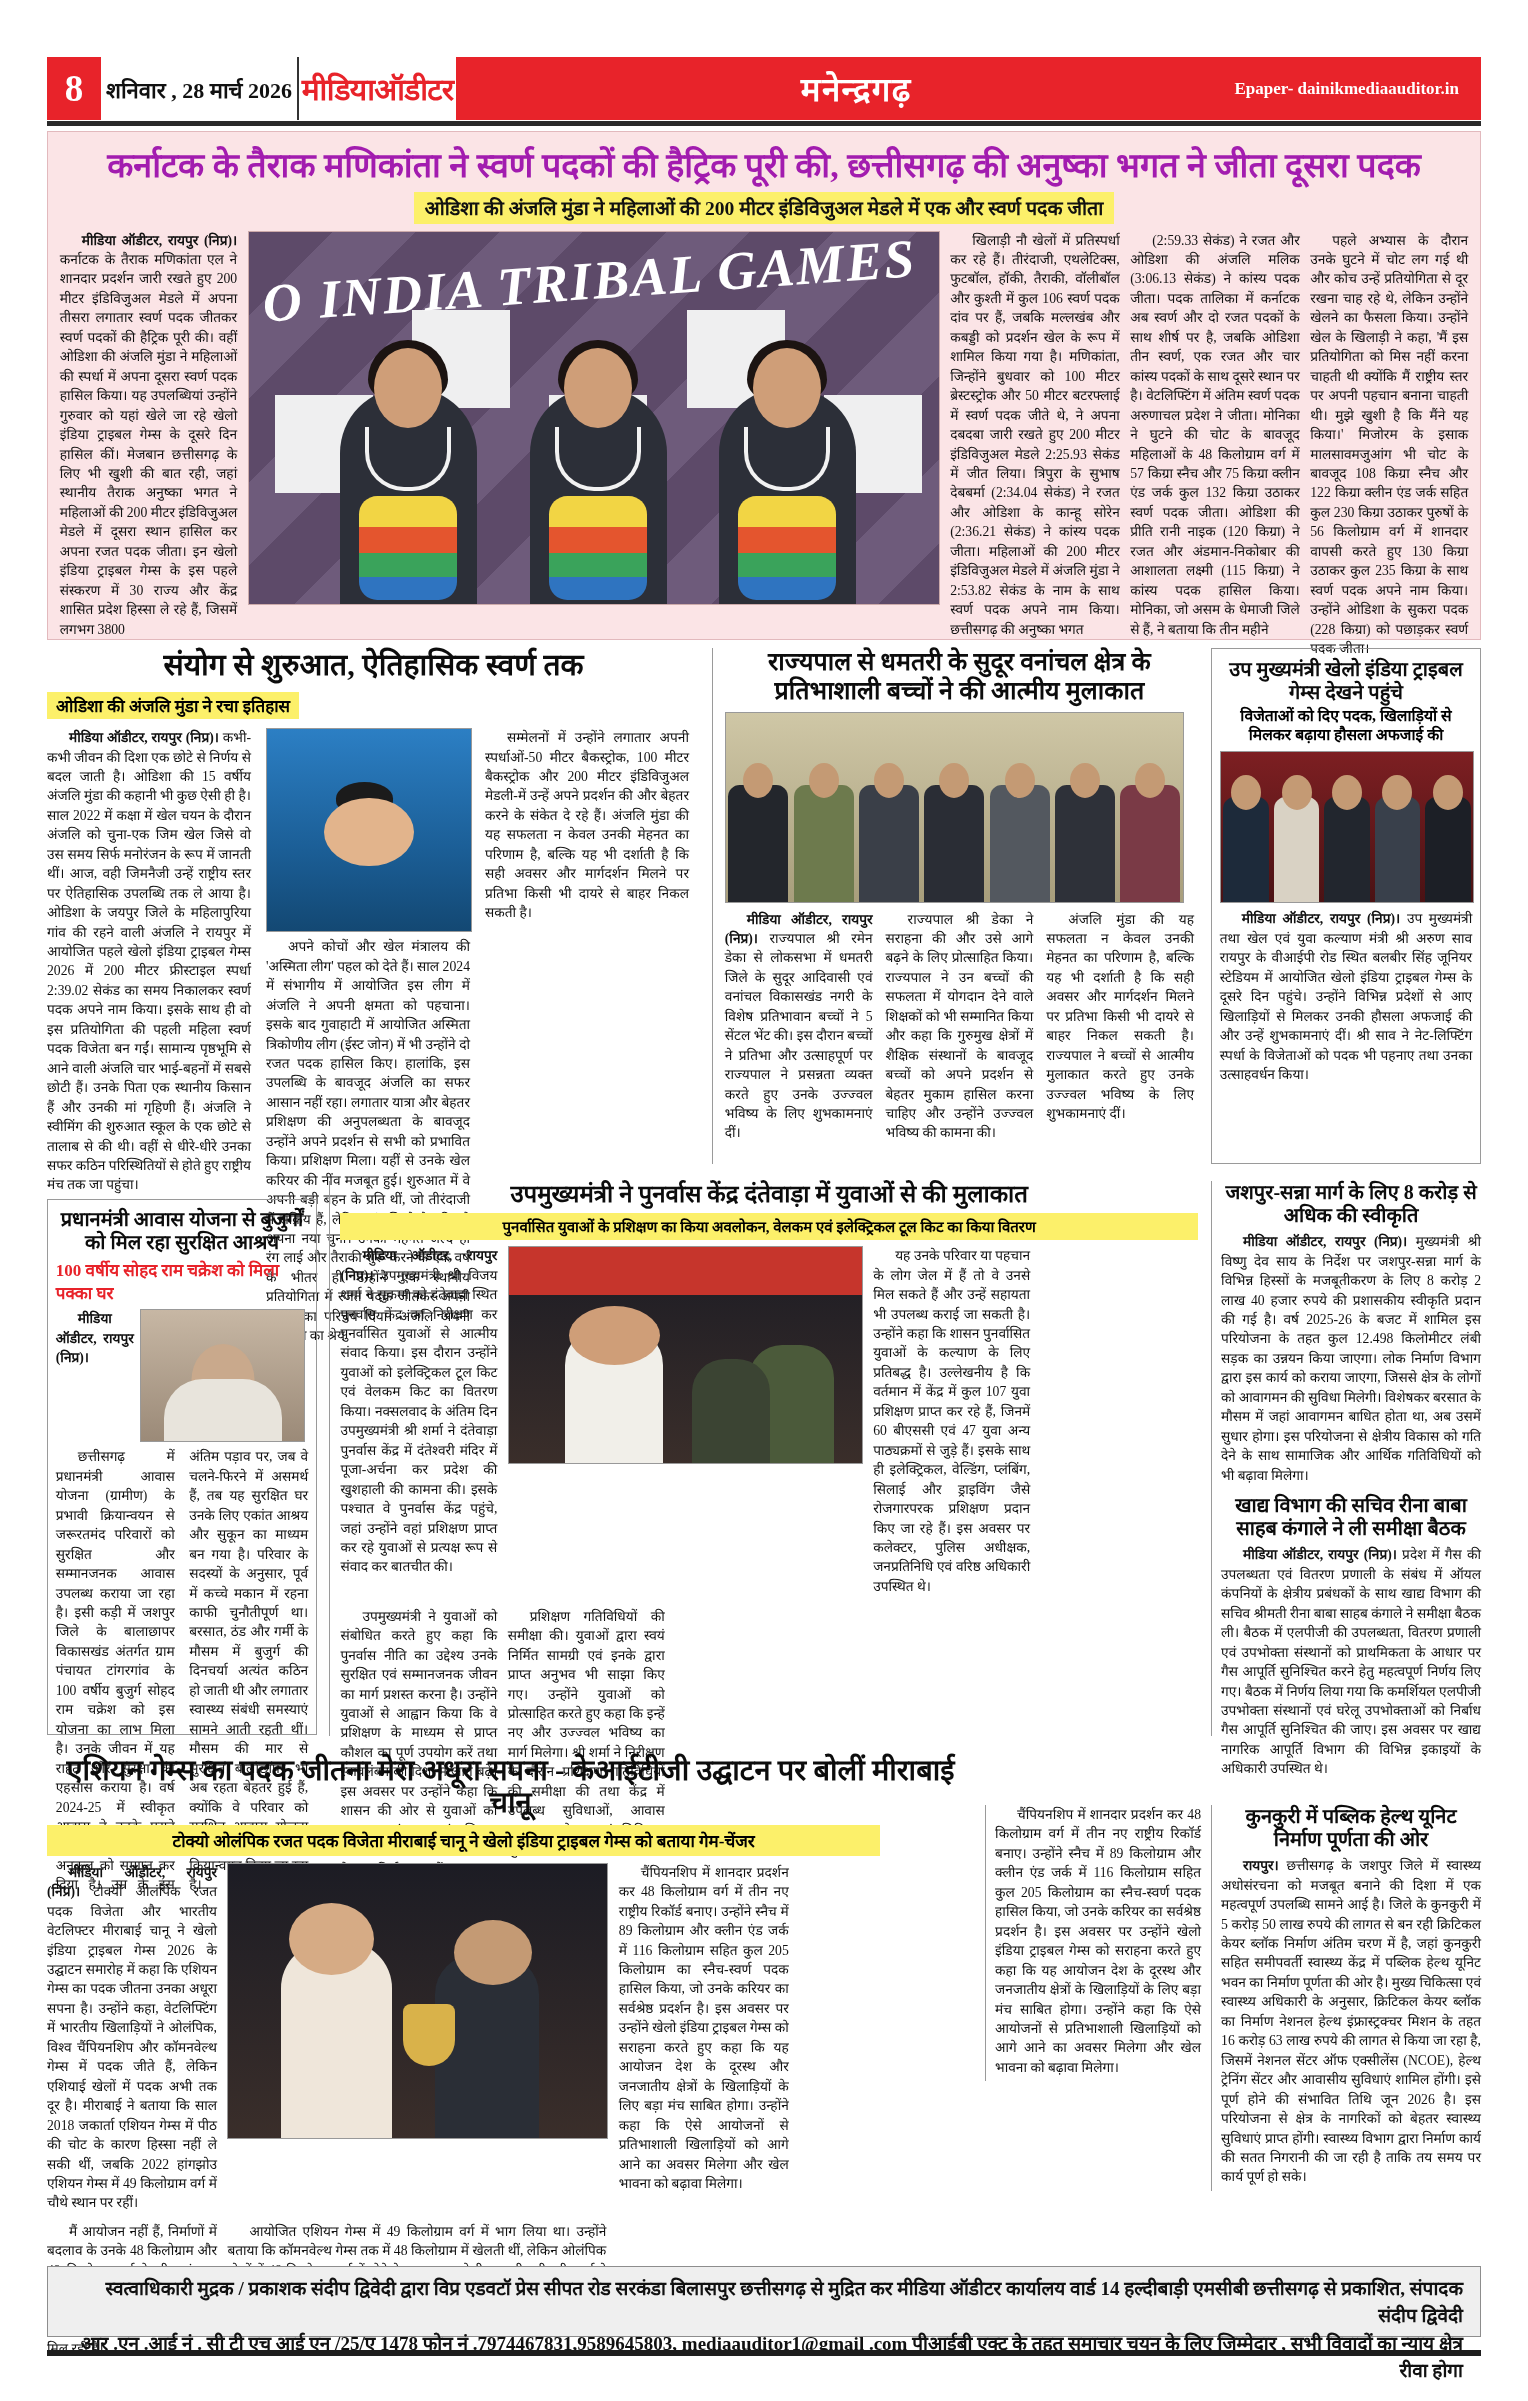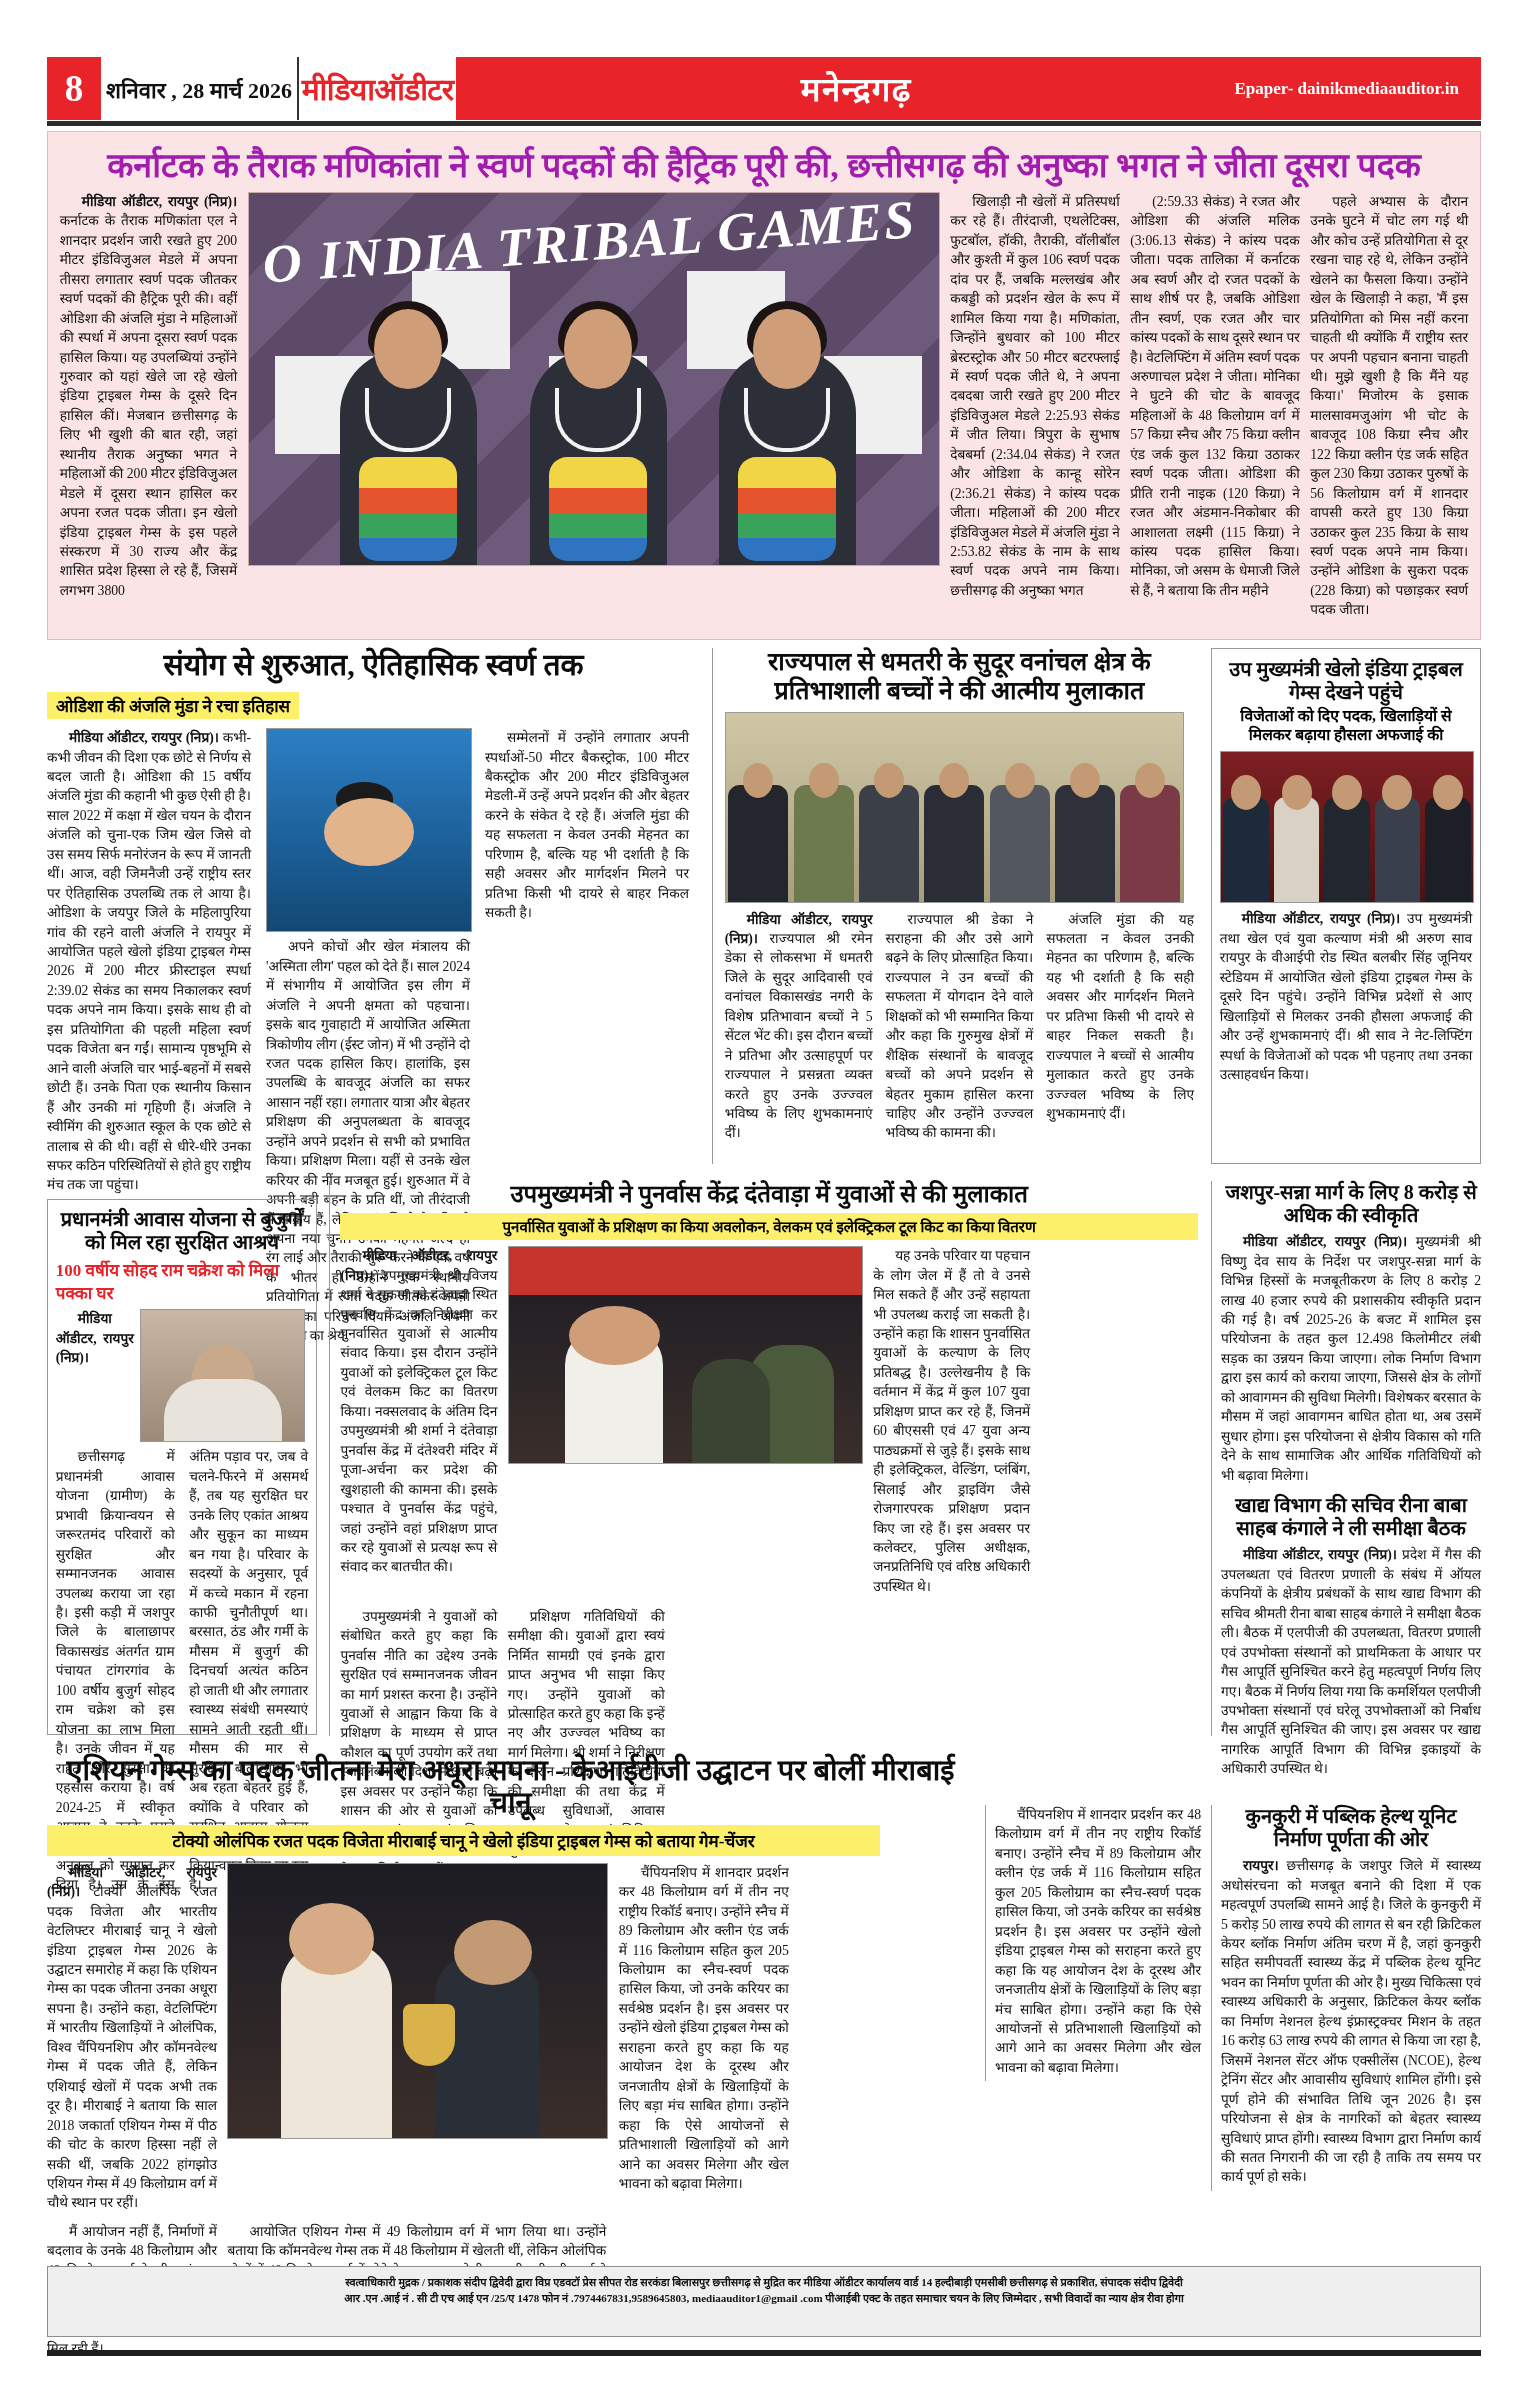--- a/index.html
+++ b/index.html
@@ -81,21 +81,21 @@
 
   
   .band4{position:absolute;left:47px;top:1754px;width:1434px;height:496px;}
   .b4-a{position:absolute;left:0;top:0;width:927px;}
   .b4-b{position:absolute;left:938px;top:51px;width:216px;border-left:1.3px solid #9a9a9a;padding-left:9.1px;box-sizing:border-box;}
   .b4-c{position:absolute;left:1164px;top:51px;width:270px;border-left:1.3px solid #9a9a9a;padding-left:9.1px;box-sizing:border-box;}
 
   
   .footer{position:absolute;left:47px;top:2266px;width:1434px;height:71px;background:#efefef;
           border:1.3px solid #8d8d8d;box-sizing:border-box;padding:7.8px 17px;text-align:center;}
-  .footer div{font-size:11px;line-height:1.45;color:#111;font-weight:600;}
+  .footer div{font-size:19px;line-height:1.45;color:#111;font-weight:600;text-align:right;}
   .footrule{position:absolute;left:47px;top:2350px;width:1434px;height:5.9px;background:#1e1e1e;}
 
   
   .pbox{position:relative;overflow:hidden;background:#8a8f96;border:0.7px solid #999;}
   .pool{background:linear-gradient(#2c7fc4,#1b5e96 60%,#134873);}
   .swimmer{position:absolute;left:28%;top:34%;width:44%;height:34%;background:#e2b48c;border-radius:50%;}
   .cap{position:absolute;left:34%;top:26%;width:28%;height:16%;background:#1b1b1b;border-radius:50% 50% 40% 40%;}
   .suitrow{position:absolute;bottom:0;left:0;right:0;height:62%;display:flex;}
   .suit{flex:1;background:#23262c;margin:0 2.6px;border-radius:11.8px 11.8px 0 0;position:relative;}
   .suit::before{content:"";position:absolute;top:-22px;left:50%;transform:translateX(-50%);
@@ -116,20 +116,23 @@
     <div class="brand">मीडियाऑडीटर</div>
     <div class="edition">
       <div class="city">मनेन्द्रगढ़</div>
       <div class="epaper">Epaper- dainikmediaauditor.in</div>
     </div>
   </div>
   <div class="rulebar"></div>
 
   <div class="lead">
     <div class="lead-head">कर्नाटक के तैराक मणिकांता ने स्वर्ण पदकों की हैट्रिक पूरी की, छत्तीसगढ़ की अनुष्का भगत ने जीता दूसरा पदक</div>
+    <div class="lead-subwrap">
+      <span class="lead-sub">ओडिशा की अंजलि मुंडा ने महिलाओं की 200 मीटर इंडिविजुअल मेडले में एक और स्वर्ण पदक जीता</span>
+    </div>
     <div class="lead-grid">
       <div class="lead-c1 body-col">
         <p><span class="lede">मीडिया ऑडीटर, रायपुर (निप्र)।</span>
            <span>कर्नाटक के तैराक मणिकांता एल ने शानदार प्रदर्शन जारी रखते हुए 200 मीटर इंडिविजुअल मेडले में अपना तीसरा लगातार स्वर्ण पदक जीतकर स्वर्ण पदकों की हैट्रिक पूरी की। वहीं ओडिशा की अंजलि मुंडा ने महिलाओं की स्पर्धा में अपना दूसरा स्वर्ण पदक हासिल किया। यह उपलब्धियां उन्होंने गुरुवार को यहां खेले जा रहे खेलो इंडिया ट्राइबल गेम्स के दूसरे दिन हासिल कीं। मेजबान छत्तीसगढ़ के लिए भी खुशी की बात रही, जहां स्थानीय तैराक अनुष्का भगत ने महिलाओं की 200 मीटर इंडिविजुअल मेडले में दूसरा स्थान हासिल कर अपना रजत पदक जीता। इन खेलो इंडिया ट्राइबल गेम्स के इस पहले संस्करण में 30 राज्य और केंद्र शासित प्रदेश हिस्सा ले रहे हैं, जिसमें लगभग 3800</span></p>
       </div>
 
       <div class="lead-photo photo">
         <div class="ph-banner"></div>
         <div class="ph-white" style="left:26px;top:163px;width:98px;height:98px;"></div>
         <div class="ph-white" style="left:163px;top:78px;width:98px;height:98px;"></div>

